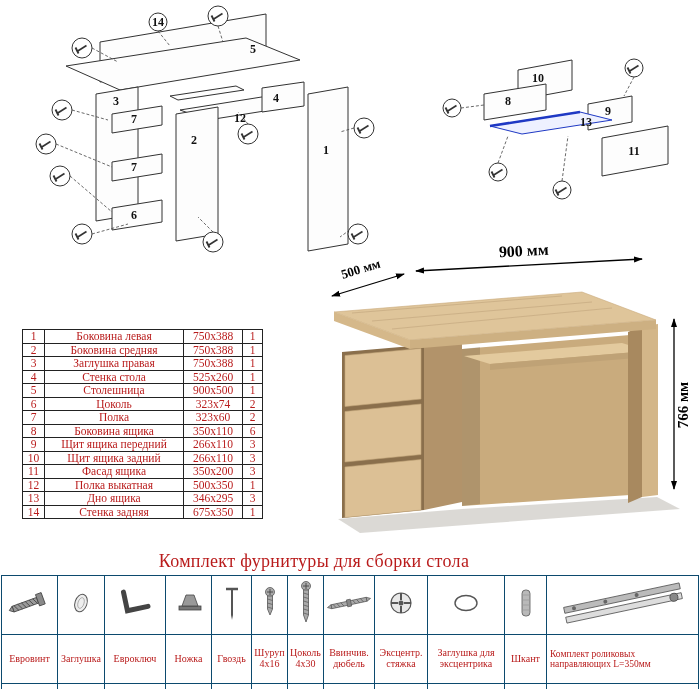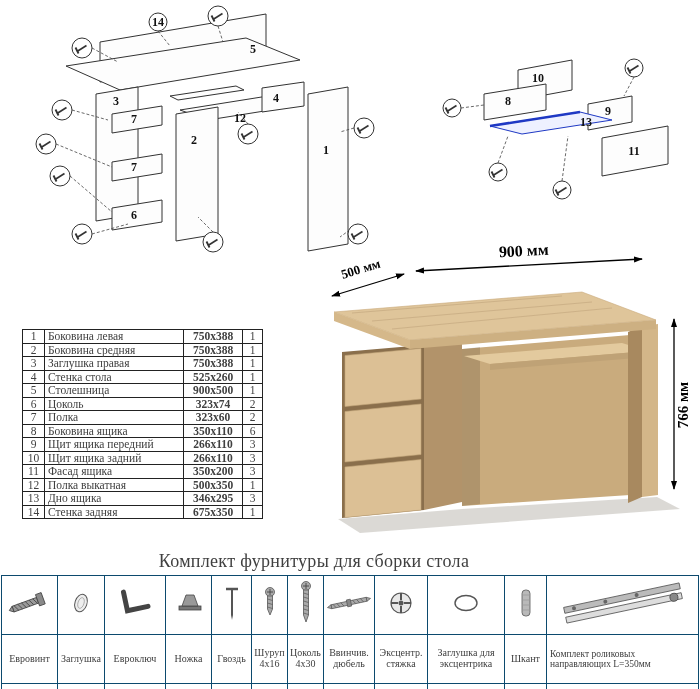--- a/index.html
+++ b/index.html
@@ -1,26 +1,26 @@
 <!DOCTYPE html>
 <html><head>
 <meta charset="utf-8">
 <style>
   html,body{margin:0;padding:0;background:#fff;}
   #page{position:relative;width:700px;height:689px;background:#fff;overflow:hidden;
-        font-family:"Liberation Serif",serif;color:#404040;}
+        font-family:"Liberation Serif",serif;color:#b91c1c;}
   svg text{font-family:"Liberation Serif",serif;}
   .diagram-left{position:absolute;left:8px;top:2px;}
   .diagram-right{position:absolute;left:438px;top:50px;}
   .desk{position:absolute;left:312px;top:243px;}
   .parts-table{position:absolute;left:22px;top:329px;border-collapse:collapse;font-size:11.5px;}
   .parts-table td{border:1px solid #222;padding:0 3px;line-height:12.5px;height:12.5px;white-space:nowrap;}
   .parts-table .c-num{width:15px;text-align:center;}
-  .parts-table .c-name{width:132px;text-align:left;}
-  .parts-table .c-size{width:52px;text-align:center;font-weight:bold;}
+  .parts-table .c-name{width:132px;text-align:center;}
+  .parts-table .c-size{width:52px;text-align:center;}
   .parts-table .c-qty{width:13px;text-align:center;}
   .kit-title{position:absolute;left:0;top:551px;width:628px;text-align:center;
              font-size:18px;letter-spacing:.3px;}
   .hw-table{position:absolute;left:1px;top:575px;width:698px;border-collapse:collapse;table-layout:fixed;}
   .hw-table td{border:1px solid #0c4a6e;text-align:center;vertical-align:middle;padding:1px;overflow:hidden;}
   .hw-icon-row td{height:55px;}
   .hw-name-row td{height:30px;font-size:10px;line-height:1.08;}
   .hw-name-row td.small{font-size:9.5px;text-align:left;padding:9px 3px;}
   .hw-qty-row td{height:22px;font-size:14px;}
   .lbl{font-size:12px;font-weight:bold;fill:#111;}

